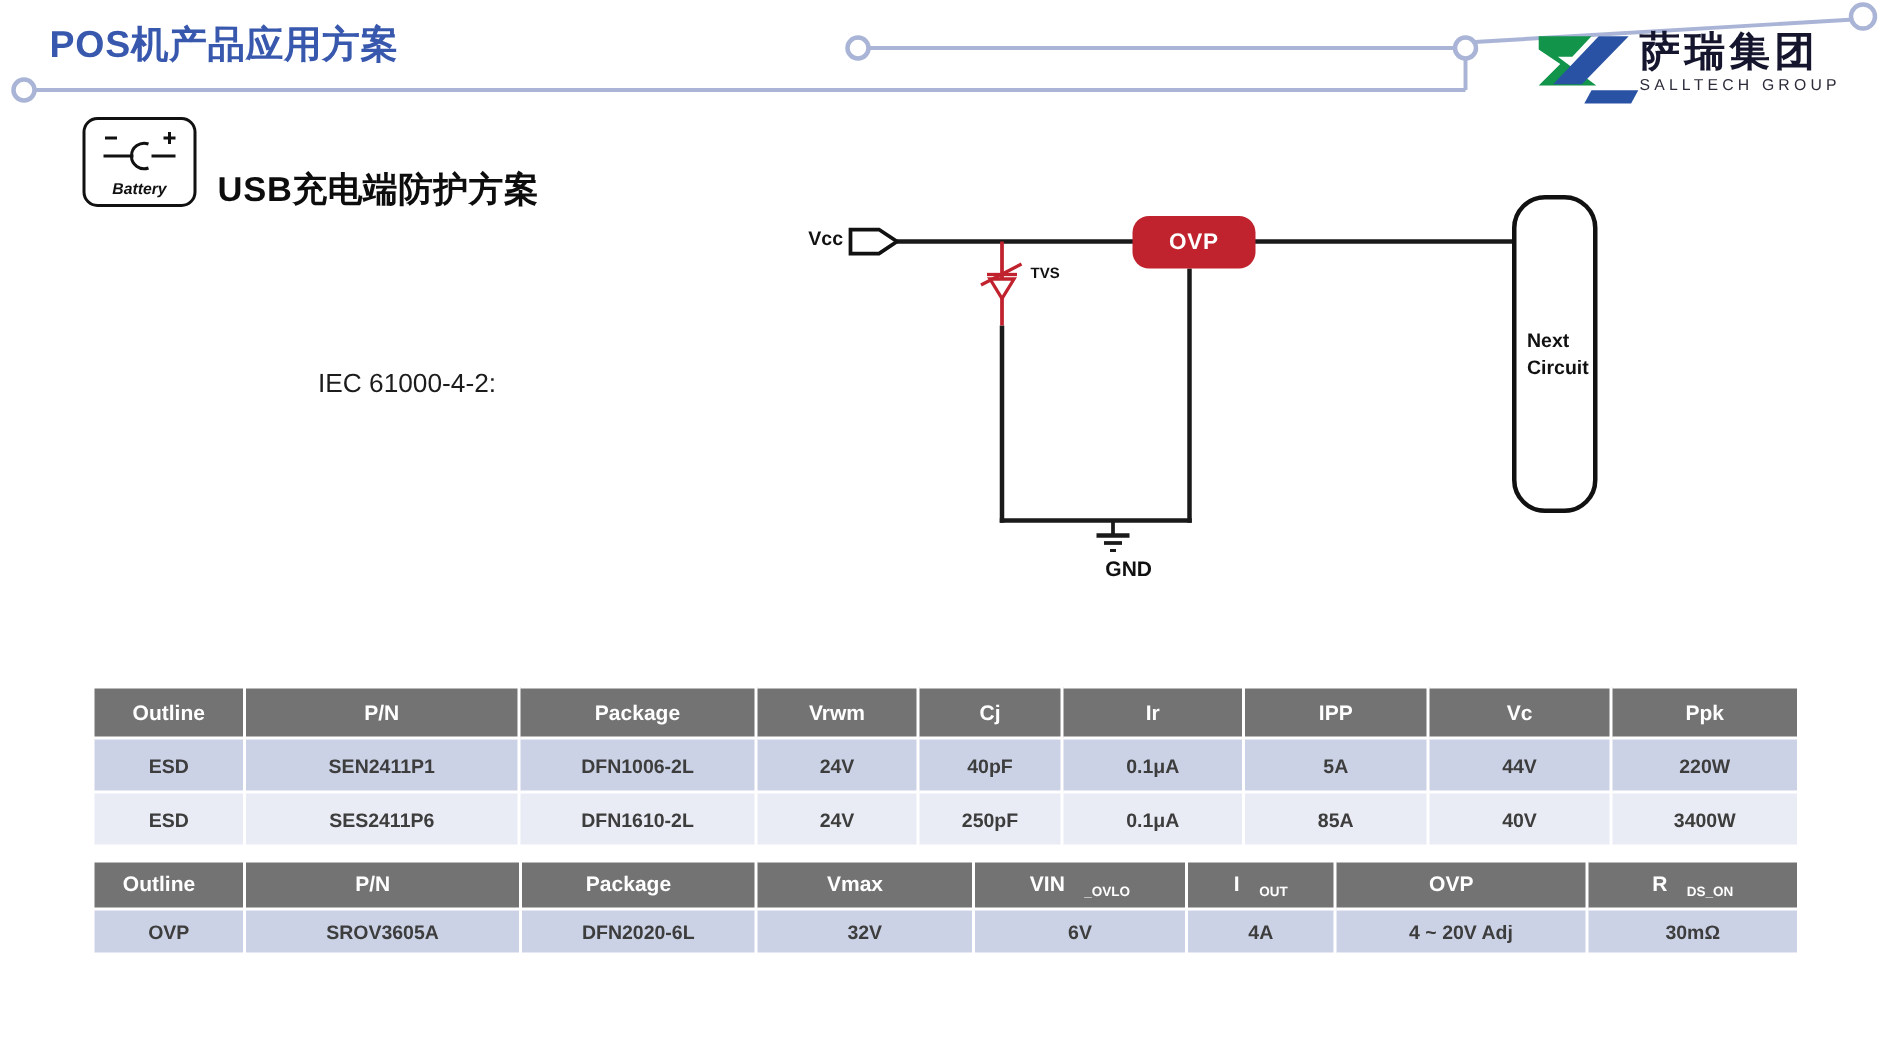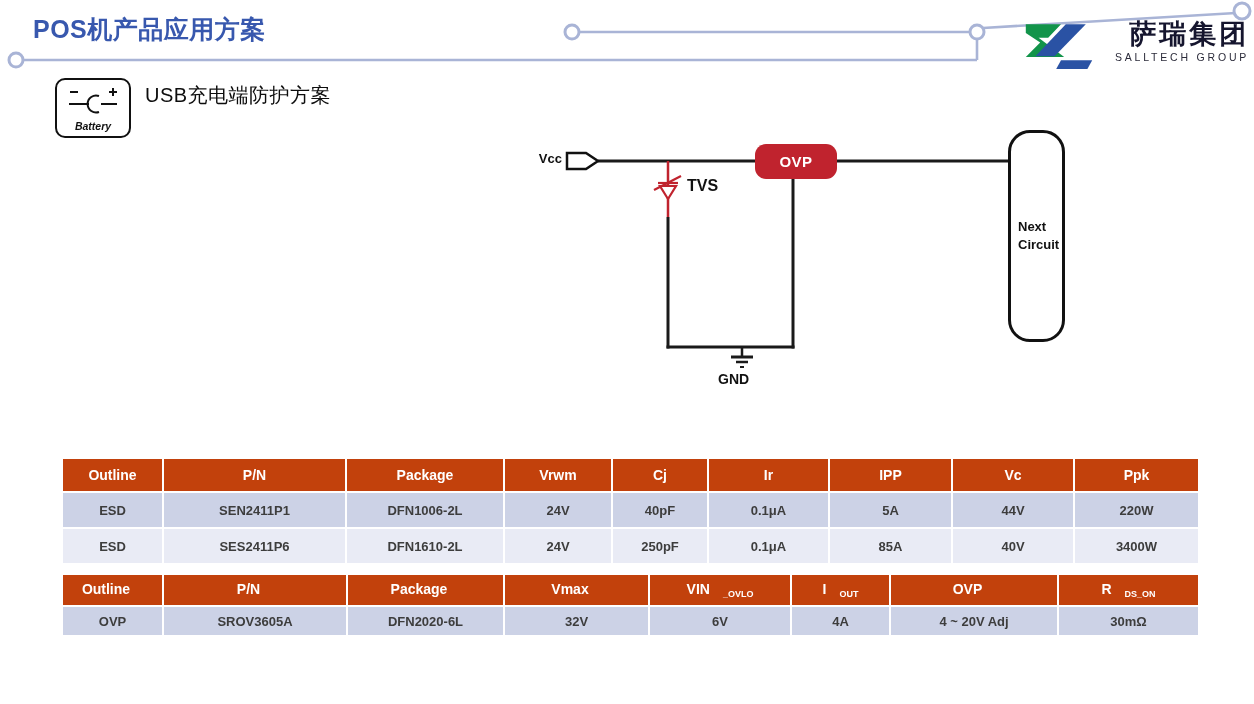--- a/index.html
+++ b/index.html
@@ -10,59 +10,59 @@
   .abs{position:absolute;}
 
   
   .slide-title{
     left:33px;top:13px;font-size:25px;font-weight:bold;color:#3858AE;
     letter-spacing:0.5px;
   }
   .decor-svg{left:0;top:0;pointer-events:none;}
 
   .logo-wrap{left:1013px;top:20px;display:flex;align-items:flex-start;}
-  .logo-text{margin-left:22px;text-align:right;}
+  .logo-text{margin-left:0;}
   .logo-cn{font-size:27px;font-weight:bold;color:#15152e;letter-spacing:3px;line-height:1.05;}
   .logo-en{font-size:10.5px;color:#2b2b3a;letter-spacing:2.8px;margin-top:3px;}
 
   
   .battery-box{
     left:55px;top:78px;width:76px;height:60px;border:2.5px solid #111;border-radius:10px;
     box-sizing:border-box;display:flex;flex-direction:column;align-items:center;justify-content:space-between;
     padding:4px 0 4px 0;background:#fff;font-style:italic;
   }
   .battery-label{font-size:10.5px;font-weight:bold;color:#111;}
-  .subtitle{left:145px;top:82px;font-size:20px;font-weight:normal;color:#0d0d0d;letter-spacing:0.5px;}
+  .subtitle{left:145px;top:111px;font-size:23px;font-weight:bold;color:#0d0d0d;letter-spacing:0.5px;}
 
   .iec-text{left:212px;top:241px;font-size:17.5px;color:#1c1c1c;line-height:29px;}
 
   
   .circuit-svg{left:500px;top:120px;}
   .lbl{position:absolute;color:#111;font-weight:bold;}
   .vcc-label{left:528px;top:151px;width:34px;text-align:right;font-size:13px;}
-  .tvs-label{left:687px;top:177px;font-size:16px;}
-  .gnd-label{left:718px;top:371px;width:50px;text-align:left;font-size:14px;}
+  .tvs-label{left:687px;top:177px;font-size:10px;}
+  .gnd-label{left:718px;top:371px;width:50px;text-align:right;font-size:14px;}
   .ovp-box{
     left:755px;top:144px;width:82px;height:35px;background:#C0232E;border-radius:11px;
     display:flex;align-items:center;justify-content:center;color:#fff;font-size:15px;font-weight:bold;
     letter-spacing:0.5px;
   }
   .next-box{
     left:1008px;top:130px;width:57px;height:212px;border:3px solid #111;border-radius:22px;
     box-sizing:border-box;background:#fff;display:flex;align-items:center;
   }
   .next-box-text{
     font-size:13px;font-weight:bold;color:#111;white-space:pre-line;line-height:1.4;padding-left:7px;
   }
 
   
   .tables-wrap{left:61px;top:457px;width:1137px;}
   table{width:100%;border-collapse:collapse;table-layout:fixed;}
   th,td{border:2px solid #ffffff;text-align:center;vertical-align:middle;padding:0;font-weight:bold;}
-  th{background:#c2410c;color:#ffffff;font-size:14px;font-weight:bold;}
+  th{background:#737373;color:#ffffff;font-size:14px;font-weight:bold;}
   td{font-size:13px;color:#3d3d3d;}
   .t1 th{height:32px;}
   .t1 td{height:34px;}
   .t2{margin-top:8px;}
   .t2 th{height:30px;}
   .t2 td{height:28px;}
   tr.band-a td{background:#CCD2E6;}
   tr.band-b td{background:#E9EBF5;}
   th sub{font-size:9px;margin-left:13px;}
 </style>
@@ -106,20 +106,21 @@
       <path d="M34,12 A8.5,8.5 0 1 0 34,28"></path>
       <line x1="36" y1="20" x2="52" y2="20"></line>
     </g>
   </svg>
   <div class="battery-label">Battery</div>
 </div>
 
 <div class="abs subtitle">USB充电端防护方案</div>
 
 <div class="abs iec-text">
+  <div>IEC 61000-4-2:</div>
 </div>
 
 <svg class="abs circuit-svg" width="600" height="290" viewBox="500 120 600 410" preserveAspectRatio="none">
   
 </svg>
 <svg class="abs" style="left:500px;top:120px;" width="600" height="290" viewBox="500 120 600 290">
   <g stroke="#1a1a1a" stroke-width="3" fill="none">
     <line x1="598" y1="161" x2="756" y2="161"></line>
     <line x1="836" y1="161" x2="1009" y2="161"></line>
     <line x1="668" y1="217" x2="668" y2="348.5"></line>

